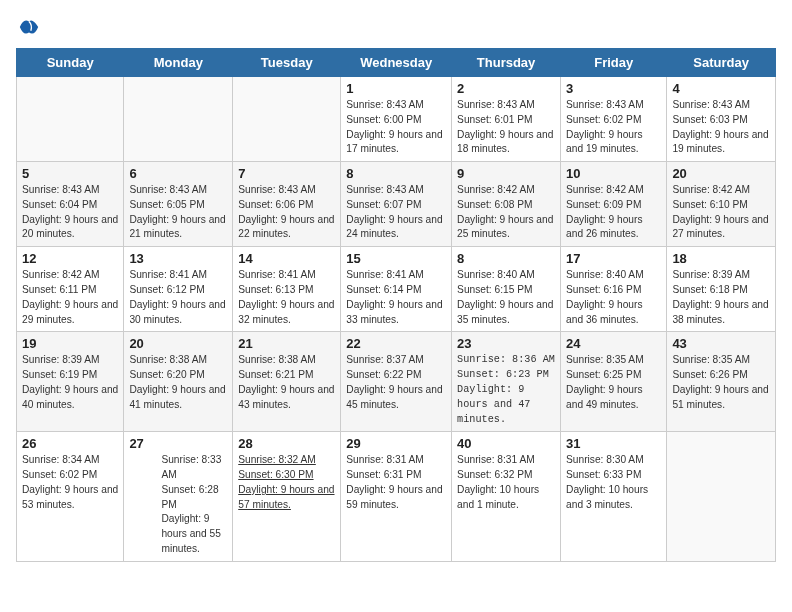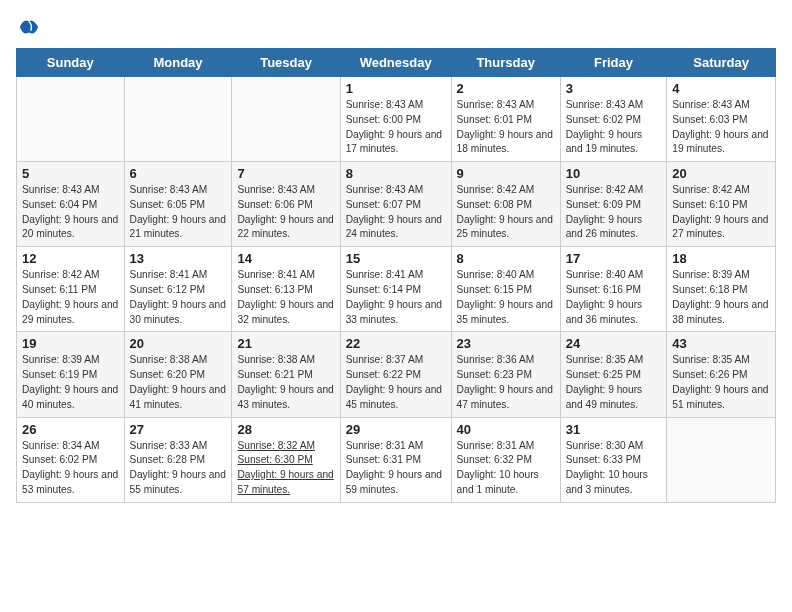--- a/index.html
+++ b/index.html
@@ -273,21 +273,21 @@
 Daylight: 9 hours and 43 minutes.</div>
           </td>
           <td>
             <span class="day-number">22</span>
             <div class="day-detail" style="white-space: pre-line;">Sunrise: 8:37 AM
 Sunset: 6:22 PM
 Daylight: 9 hours and 45 minutes.</div>
           </td>
           <td>
             <span class="day-number">23</span>
-            <div class="day-detail" style="white-space: pre-line;">Sunrise: 8:36 AM
+            <div class="day-detail" style="white-space: pre-line; font-family: Liberation Mono, monospace;">Sunrise: 8:36 AM
 Sunset: 6:23 PM
 Daylight: 9 hours and 47 minutes.</div>
           </td>
           <td>
             <span class="day-number">24</span>
             <div class="day-detail" style="white-space: pre-line;">Sunrise: 8:35 AM
 Sunset: 6:25 PM
 Daylight: 9 hours and 49 minutes.</div>
           </td>
           <td>
@@ -299,21 +299,21 @@
         </tr>
         <tr>
           <td>
             <span class="day-number">26</span>
             <div class="day-detail" style="white-space: pre-line;">Sunrise: 8:34 AM
 Sunset: 6:02 PM
 Daylight: 9 hours and 53 minutes.</div>
           </td>
           <td>
             <span class="day-number">27</span>
-            <div class="day-detail" style="white-space: pre-line;">Sunrise: 8:33 AM
+            <div class="day-detail" style="white-space: pre-line; margin-left: 32px;">Sunrise: 8:33 AM
 Sunset: 6:28 PM
 Daylight: 9 hours and 55 minutes.</div>
           </td>
           <td>
             <span class="day-number">28</span>
             <div class="day-detail" style="white-space: pre-line; text-decoration: underline;">Sunrise: 8:32 AM
 Sunset: 6:30 PM
 Daylight: 9 hours and 57 minutes.</div>
           </td>
           <td>

